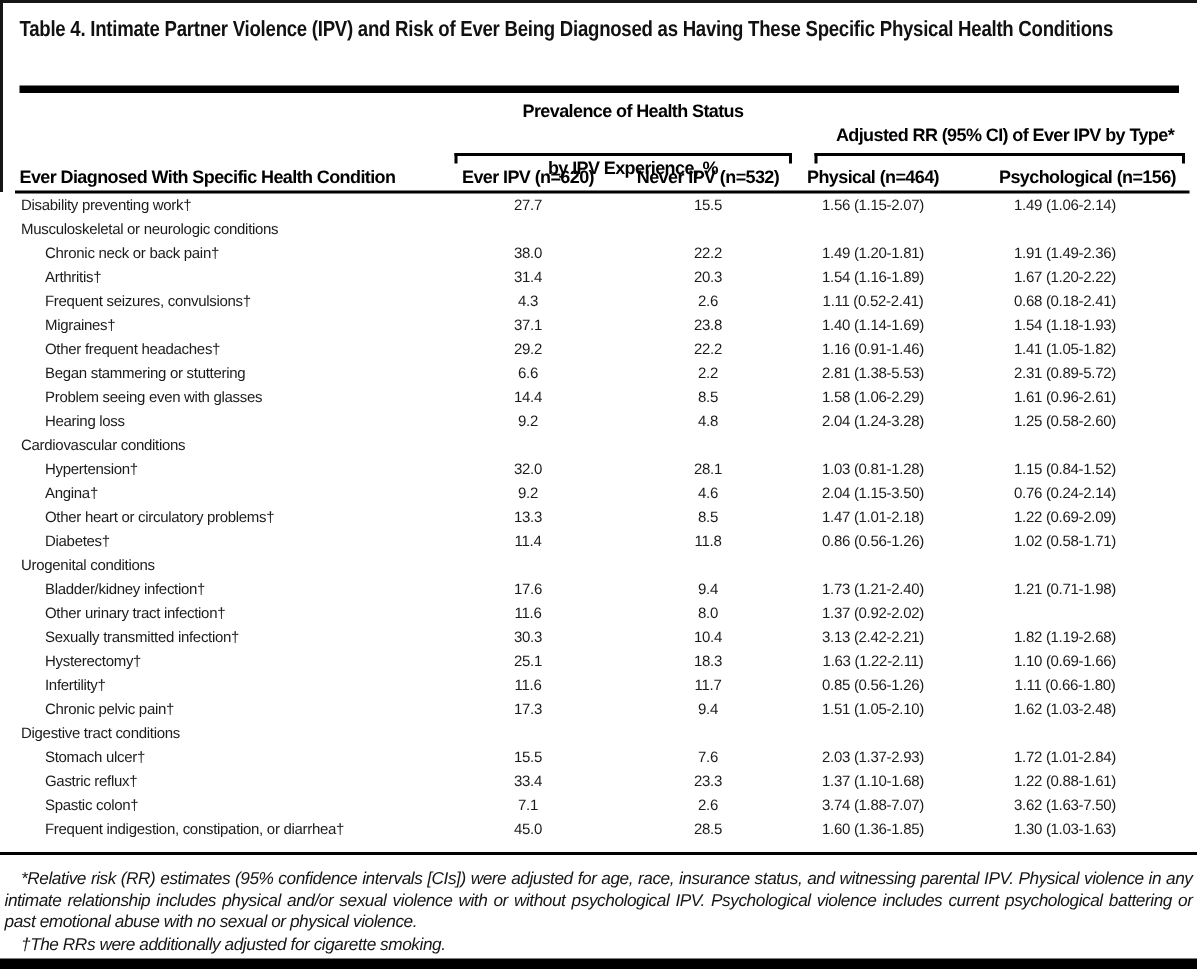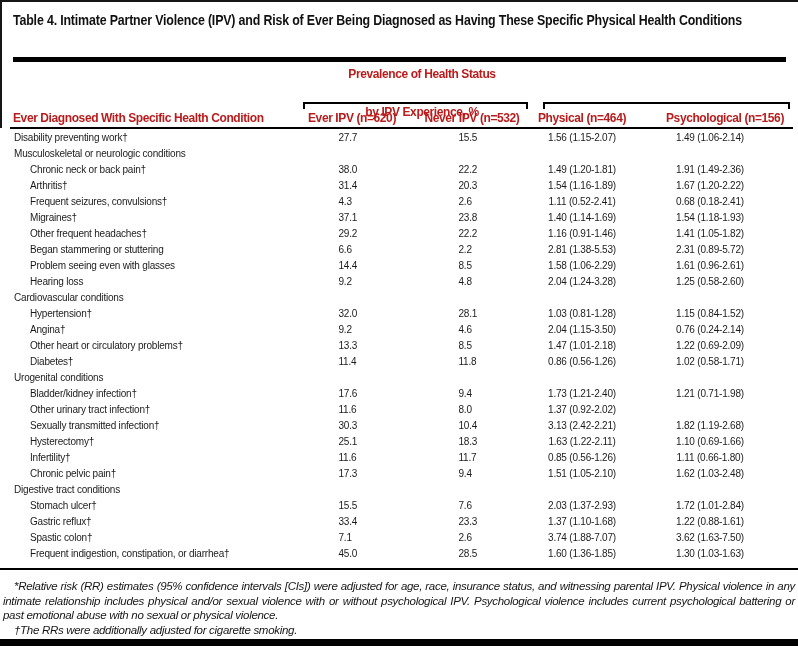--- a/index.html
+++ b/index.html
@@ -13,21 +13,21 @@
   }
   .rule{position:absolute;background:#000;}
   #top-rule{top:0;left:0;width:798px;height:2px;background:#161616;}
   #left-rule{top:0;left:0;width:2px;height:128px;background:#161616;}
   #title{
     position:absolute;top:11px;left:13px;width:890px;
     transform:scaleX(0.85);transform-origin:0 0;
     font-weight:bold;font-size:14.6px;line-height:19px;letter-spacing:-0.2px;color:#111;
   }
   #title-bar{top:57px;left:13px;width:773px;height:5px;}
-  #header{position:absolute;top:63px;left:0;width:798px;height:64px;font-weight:bold;font-size:12px;letter-spacing:-0.4px;color:#b91c1c;}
+  #header{position:absolute;top:63px;left:0;width:798px;height:64px;font-weight:bold;font-size:12px;letter-spacing:-0.4px;color:#000000;}
   .grp-line{position:absolute;text-align:center;white-space:nowrap;}
   #grp1-l1{top:4px;left:302px;width:240px;}
   #grp1-l2{top:20px;left:302px;width:240px;margin-top:22px;}
   #grp2{top:20px;left:542px;width:256px;display:flex;justify-content:center;}
   .bracket{position:absolute;top:39px;height:6px;border-top:2px solid #000;}
   .bracket::before,.bracket::after{content:"";position:absolute;top:-2px;width:2px;height:7px;background:#000;}
   .bracket::before{left:0;}
   .bracket::after{right:0;}
   #bracket1{left:303px;width:225px;}
   #bracket2{left:543px;width:247px;}
@@ -37,41 +37,42 @@
   #colh-c2{left:402px;width:140px;}
   #colh-c3{left:542px;width:80px;}
   #colh-c4{left:622px;width:176px;margin-left:15px;}
   #header-rule{top:127px;left:10px;width:783px;height:2px;}
   #body{position:absolute;top:129px;left:0;width:798px;font-size:10px;letter-spacing:-0.2px;}
   .row{display:grid;grid-template-columns:302px 100px 140px 80px 176px;height:16px;align-items:center;}
   .cell{white-space:nowrap;overflow:visible;}
   .cell.label{padding-left:14px;}
   .row.indent .cell.label{padding-left:30px;}
   .vcell{display:flex;justify-content:center;align-items:center;}
-  .vcell .num{width:27px;text-align:left;}
+  .vcell .num{width:27px;text-align:center;}
   #foot-rule{top:568px;left:0;width:798px;height:2px;}
   #footnotes{position:absolute;top:570px;left:0;width:792px;padding:9px 3px 0 3px;text-align:justify;}
   .footnote{margin:0;font-style:italic;font-size:11.5px;line-height:14.5px;letter-spacing:-0.3px;text-indent:11px;color:#161616;}
   #bottom-bar{top:639px;left:0;width:798px;height:7px;}
 </style>
 </head>
 <body>
 
 <div class="card">
 
   <div class="rule" id="top-rule"></div>
   <div class="rule" id="left-rule"></div>
 
   <div id="title">Table 4. Intimate Partner Violence (IPV) and Risk of Ever Being Diagnosed as Having These Specific Physical Health Conditions</div>
 
   <div class="rule" id="title-bar"></div>
 
   <div id="header">
     <div class="grp-line" id="grp1-l1">Prevalence of Health Status</div>
     <div class="grp-line" id="grp1-l2">by IPV Experience, %</div>
+    <div class="grp-line" id="grp2">Adjusted RR (95% CI) of Ever IPV by Type*</div>
     <div class="bracket" id="bracket1"></div>
     <div class="bracket" id="bracket2"></div>
     <div class="colh" id="colh-stub">Ever Diagnosed With Specific Health Condition</div>
     <div class="colh" id="colh-c1">Ever IPV (n=620)</div>
     <div class="colh" id="colh-c2">Never IPV (n=532)</div>
     <div class="colh" id="colh-c3">Physical (n=464)</div>
     <div class="colh" id="colh-c4">Psychological (n=156)</div>
   </div>
 
   <div class="rule" id="header-rule"></div>

